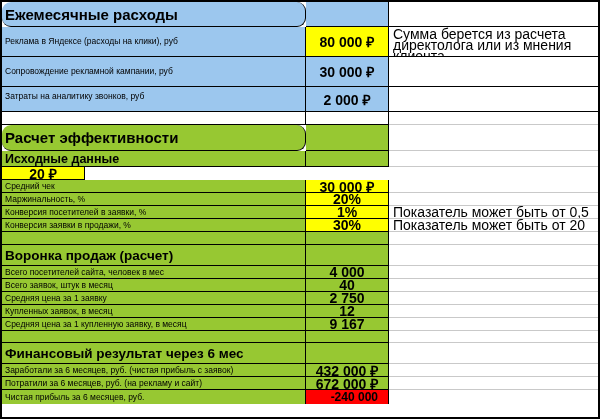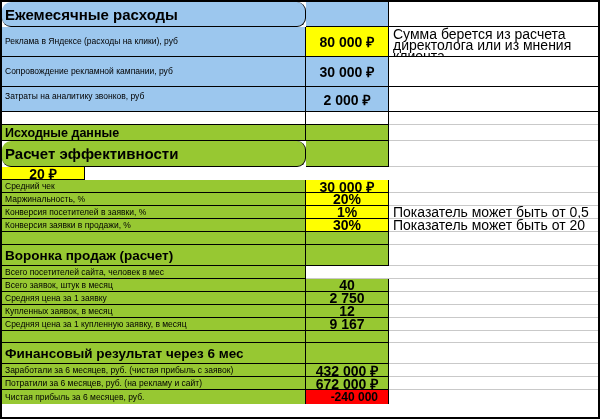--- a/index.html
+++ b/index.html
@@ -68,28 +68,28 @@
     <div class="c val bg-blue bb">2 000 ₽</div>
     <div class="c note bb"></div>
   </div>
 
   <div class="r" style="height:13px">
     <div class="c lab bg-white bb"></div>
     <div class="c val bg-white bb"></div>
     <div class="c note bbg"></div>
   </div>
 
-  <div class="r" style="height:16px">
-    <div class="c lab bg-green bb hdr2">Исходные данные</div>
+  <div class="r" style="height:26px">
+    <div class="c lab bg-green bb hdr">Расчет эффективности</div>
     <div class="c val bg-green bb"></div>
     <div class="c note bbg"></div>
   </div>
 
-  <div class="r" style="height:26px">
-    <div class="c lab bg-green bb hdr">Расчет эффективности</div>
+  <div class="r" style="height:16px">
+    <div class="c lab bg-green bb hdr2">Исходные данные</div>
     <div class="c val bg-green bb"></div>
     <div class="c note bbg"></div>
   </div>
 
   <div class="r" style="height:13px">
     <div class="c val bg-yellow bb">20 ₽</div>
   </div>
 
   <div class="r" style="height:13px">
     <div class="c lab bg-green bb lab-mid">Средний чек</div>
@@ -123,20 +123,21 @@
   </div>
 
   <div class="r" style="height:21px">
     <div class="c lab bg-green bb hdr3">Воронка продаж (расчет)</div>
     <div class="c val bg-green bb"></div>
     <div class="c note bbg"></div>
   </div>
 
   <div class="r" style="height:13px">
     <div class="c lab bg-green bb lab-mid">Всего посетителей сайта, человек в мес</div>
+    <div class="c val bg-green bb">4 000</div>
     <div class="c note bbg"></div>
   </div>
 
   <div class="r" style="height:13px">
     <div class="c lab bg-green bb lab-mid">Всего заявок, штук в месяц</div>
     <div class="c val bg-green bb">40</div>
     <div class="c note bbg"></div>
   </div>
 
   <div class="r" style="height:13px">

